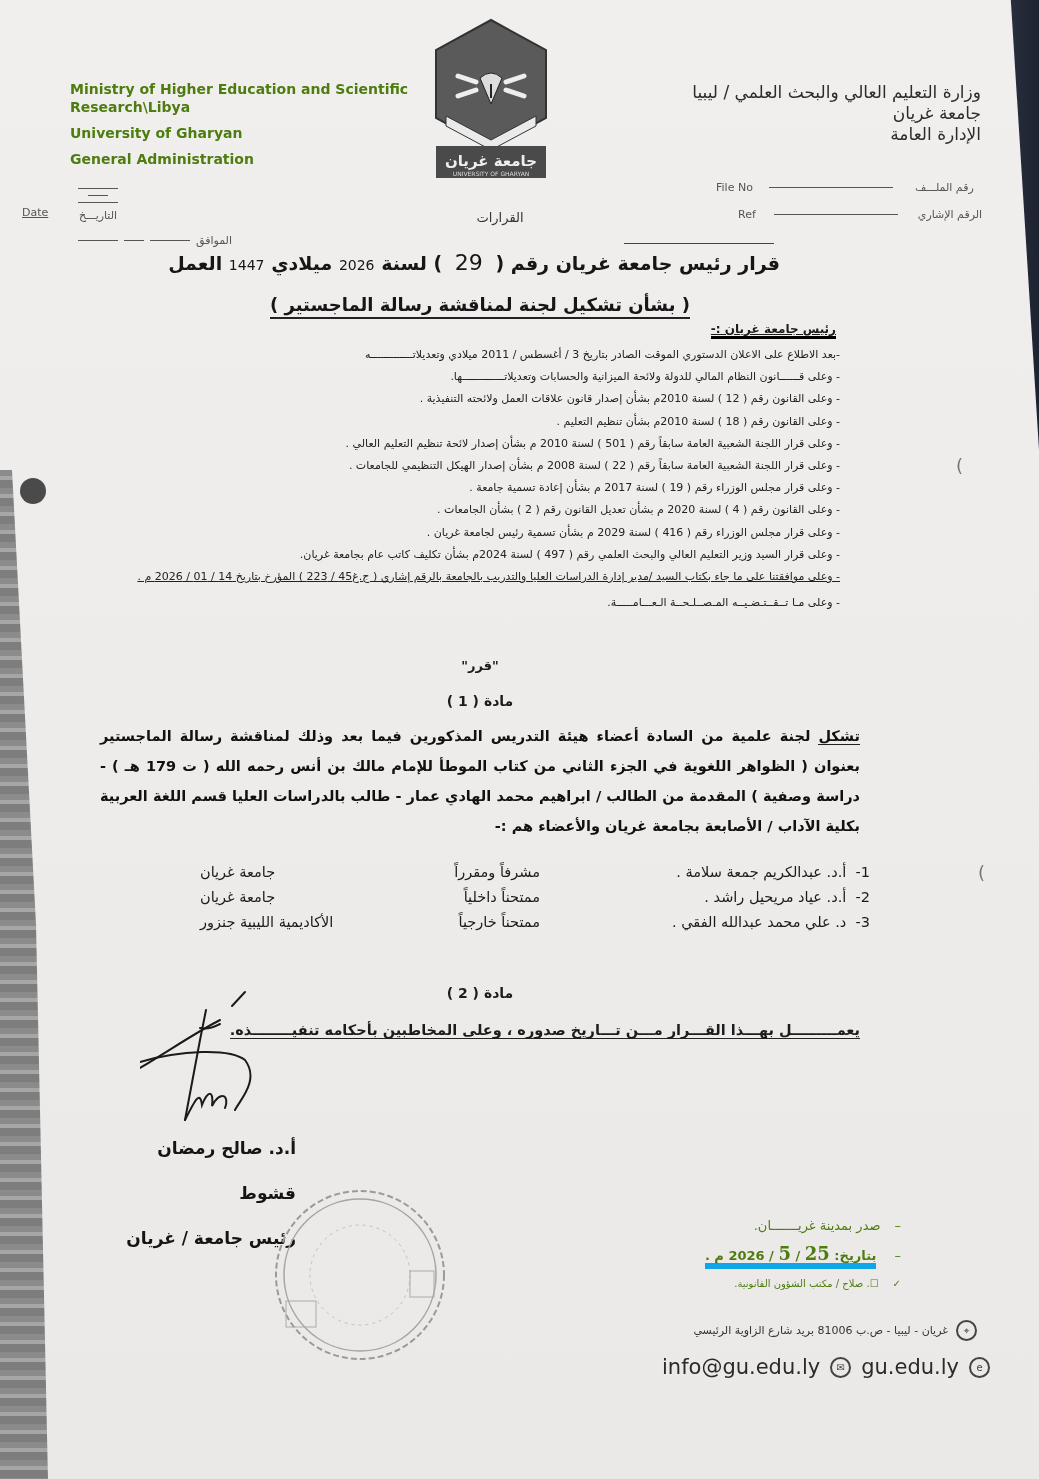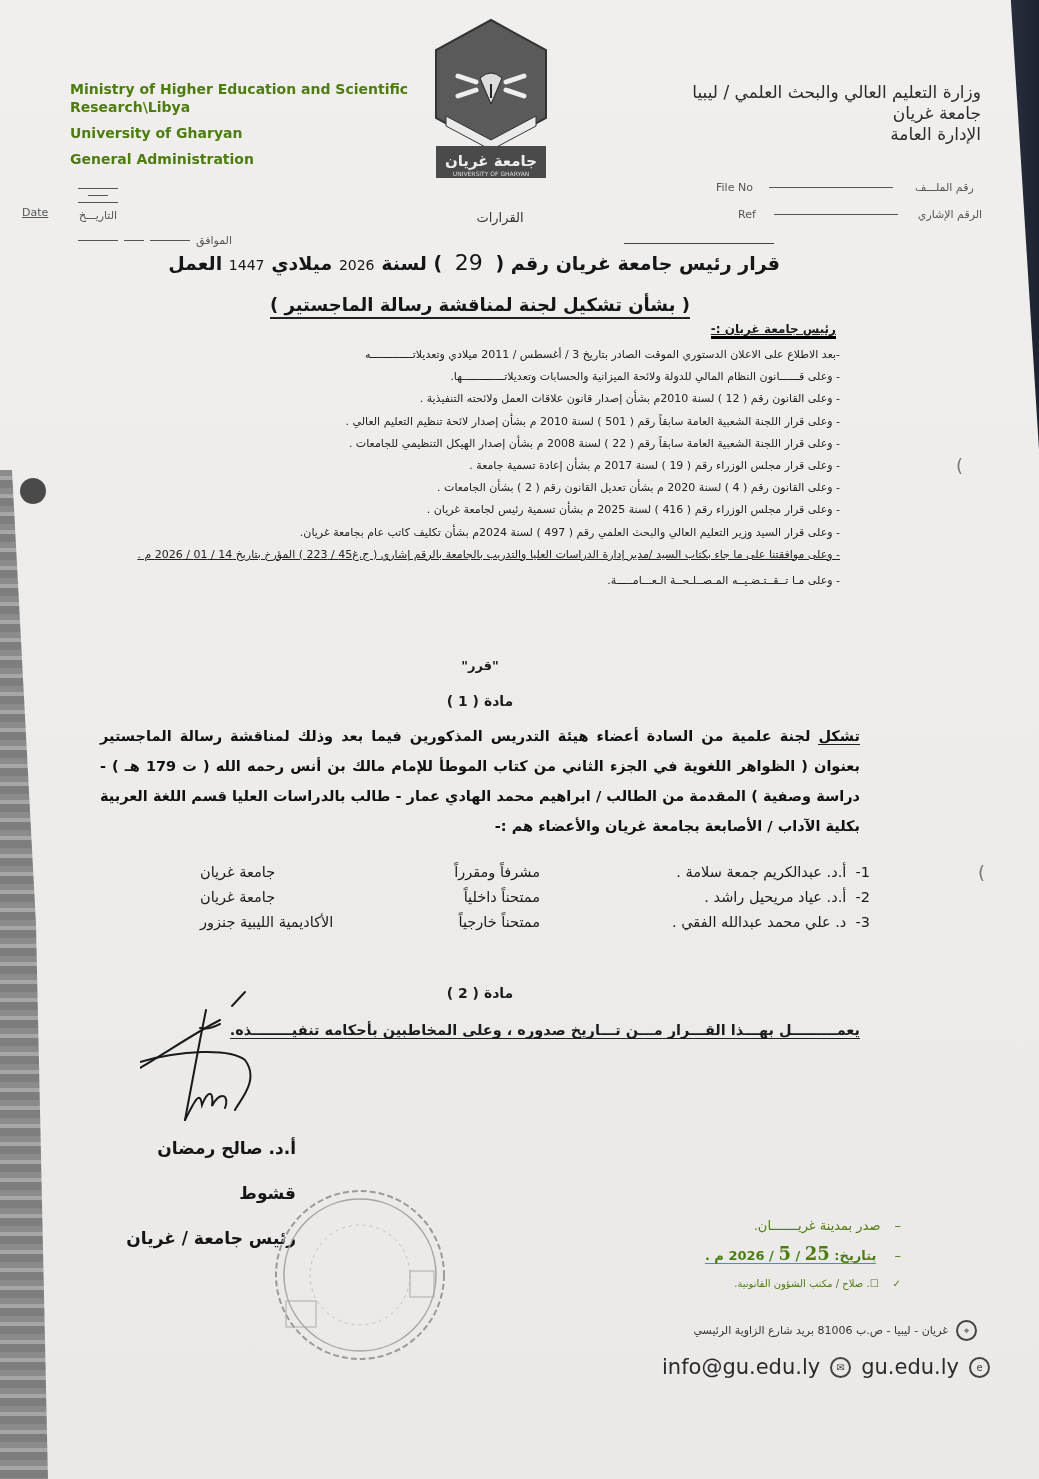--- a/index.html
+++ b/index.html
@@ -58,21 +58,21 @@
     .member-row .c2 { width: 190px; }
     .member-row .c3 { width: 150px; text-align: left; direction: rtl; }
     .article2 { left: 420px; top: 985px; width: 120px; text-align: center; direction: rtl; font-weight: bold; font-size: 14px; }
     .article2-body { left: 160px; top: 1022px; width: 700px; direction: rtl; text-align: right; font-weight: bold; font-size: 14.5px; }
     .article2-body span { border-bottom: 1px solid #222; }
     .signatory { left: 96px; top: 1126px; direction: rtl; text-align: right; width: 200px; font-weight: bold; font-size: 17px; line-height: 45px; color: #151515; }
     .signature { left: 140px; top: 990px; width: 140px; height: 140px; }
     .stamp { left: 270px; top: 1185px; width: 180px; height: 180px; }
     .issue { right: 138px; top: 1212px; direction: rtl; font-size: 13px; line-height: 28px; color: #4d7c0f; }
     .issue .dash { margin-left: 14px; }
-    .issue .dated { border-bottom: 1px solid #0ea5e9; font-weight: bold; }
+    .issue .dated { border-bottom: 6px solid #0ea5e9; font-weight: bold; }
     .issue .hand { font-size: 18px; font-family: "DejaVu Serif", serif; font-weight: bold; }
     .issue .cc { font-size: 10px; }
     .footer-addr { right: 62px; top: 1320px; direction: rtl; font-size: 11px; color: #333; display: flex; align-items: center; gap: 8px; }
     .footer-web { left: 662px; top: 1355px; font-size: 21px; color: #2a2a2a; display: flex; align-items: center; gap: 10px; font-family: "DejaVu Sans", sans-serif; }
     .ficon { display: inline-block; width: 17px; height: 17px; border: 2px solid #444; border-radius: 50%; text-align: center; font-size: 10px; line-height: 17px; color: #444; }
     .paren-mark { font-size: 18px; color: #777; }
     svg { display: block; }
   </style>
 </head>
 <body>
@@ -151,25 +151,26 @@
 </div>
 <div class="abs title2">
   <span>( بشأن تشكيل لجنة لمناقشة رسالة الماجستير )</span>
 </div>
 
 <div class="abs preamble-head">رئيس جامعة غريان :-</div>
 <div class="abs preamble">
   <div>-بعد الاطلاع على الاعلان الدستوري الموقت الصادر بتاريخ 3 / أغسطس / 2011 ميلادي وتعديلاتـــــــــــــه</div>
   <div>- وعلى قــــــانون النظام المالي للدولة ولائحة الميزانية والحسابات وتعديلاتـــــــــــــها.</div>
   <div>- وعلى القانون رقم ( 12 ) لسنة 2010م بشأن إصدار قانون علاقات العمل ولائحته التنفيذية .</div>
+  <div>- وعلى القانون رقم ( 18 ) لسنة 2010م بشأن تنظيم التعليم .</div>
   <div>- وعلى قرار اللجنة الشعبية العامة سابقاً رقم ( 501 ) لسنة 2010 م بشأن إصدار لائحة تنظيم التعليم العالي .</div>
   <div>- وعلى قرار اللجنة الشعبية العامة سابقاً رقم ( 22 ) لسنة 2008 م بشأن إصدار الهيكل التنظيمي للجامعات .</div>
   <div>- وعلى قرار مجلس الوزراء رقم ( 19 ) لسنة 2017 م بشأن إعادة تسمية جامعة .</div>
   <div>- وعلى القانون رقم ( 4 ) لسنة 2020 م بشأن تعديل القانون رقم ( 2 ) بشأن الجامعات .</div>
-  <div>- وعلى قرار مجلس الوزراء رقم ( 416 ) لسنة 2025 م بشأن تسمية رئيس لجامعة غريان .</div>
+  <div>- وعلى قرار مجلس الوزراء رقم ( 416 ) لسنة 2029 م بشأن تسمية رئيس لجامعة غريان .</div>
   <div>- وعلى قرار السيد وزير التعليم العالي والبحث العلمي رقم ( 497 ) لسنة 2024م بشأن تكليف كاتب عام بجامعة غريان.</div>
   <div class="wrap">- وعلى موافقتنا على ما جاء بكتاب السيد /مدير إدارة الدراسات العليا والتدريب بالجامعة بالرقم إشاري ( ج.غ45 / 223 ) المؤرخ بتاريخ 14 / 01 / 2026 م .</div>
   <div style="margin-top:4px;">- وعلى مـا تــقــتـضـيــه المـصــلـحــة الـعـــامـــــة.</div>
 </div>
 
 <div class="abs decree">"قرر"</div>
 
 <div class="abs article1">مادة ( 1 )</div>
 <div class="abs article-body">
   <span class="lead">تشكل</span><span> لجنة علمية من السادة أعضاء هيئة التدريس المذكورين فيما بعد وذلك لمناقشة رسالة الماجستير بعنوان ( الظواهر اللغوية في الجزء الثاني من كتاب الموطأ للإمام مالك بن أنس رحمه الله ( ت 179 هـ ) - دراسة وصفية ) المقدمة من الطالب / ابراهيم محمد الهادي عمار - طالب بالدراسات العليا قسم اللغة العربية بكلية الآداب / الأصابعة بجامعة غريان والأعضاء هم :-</span>

